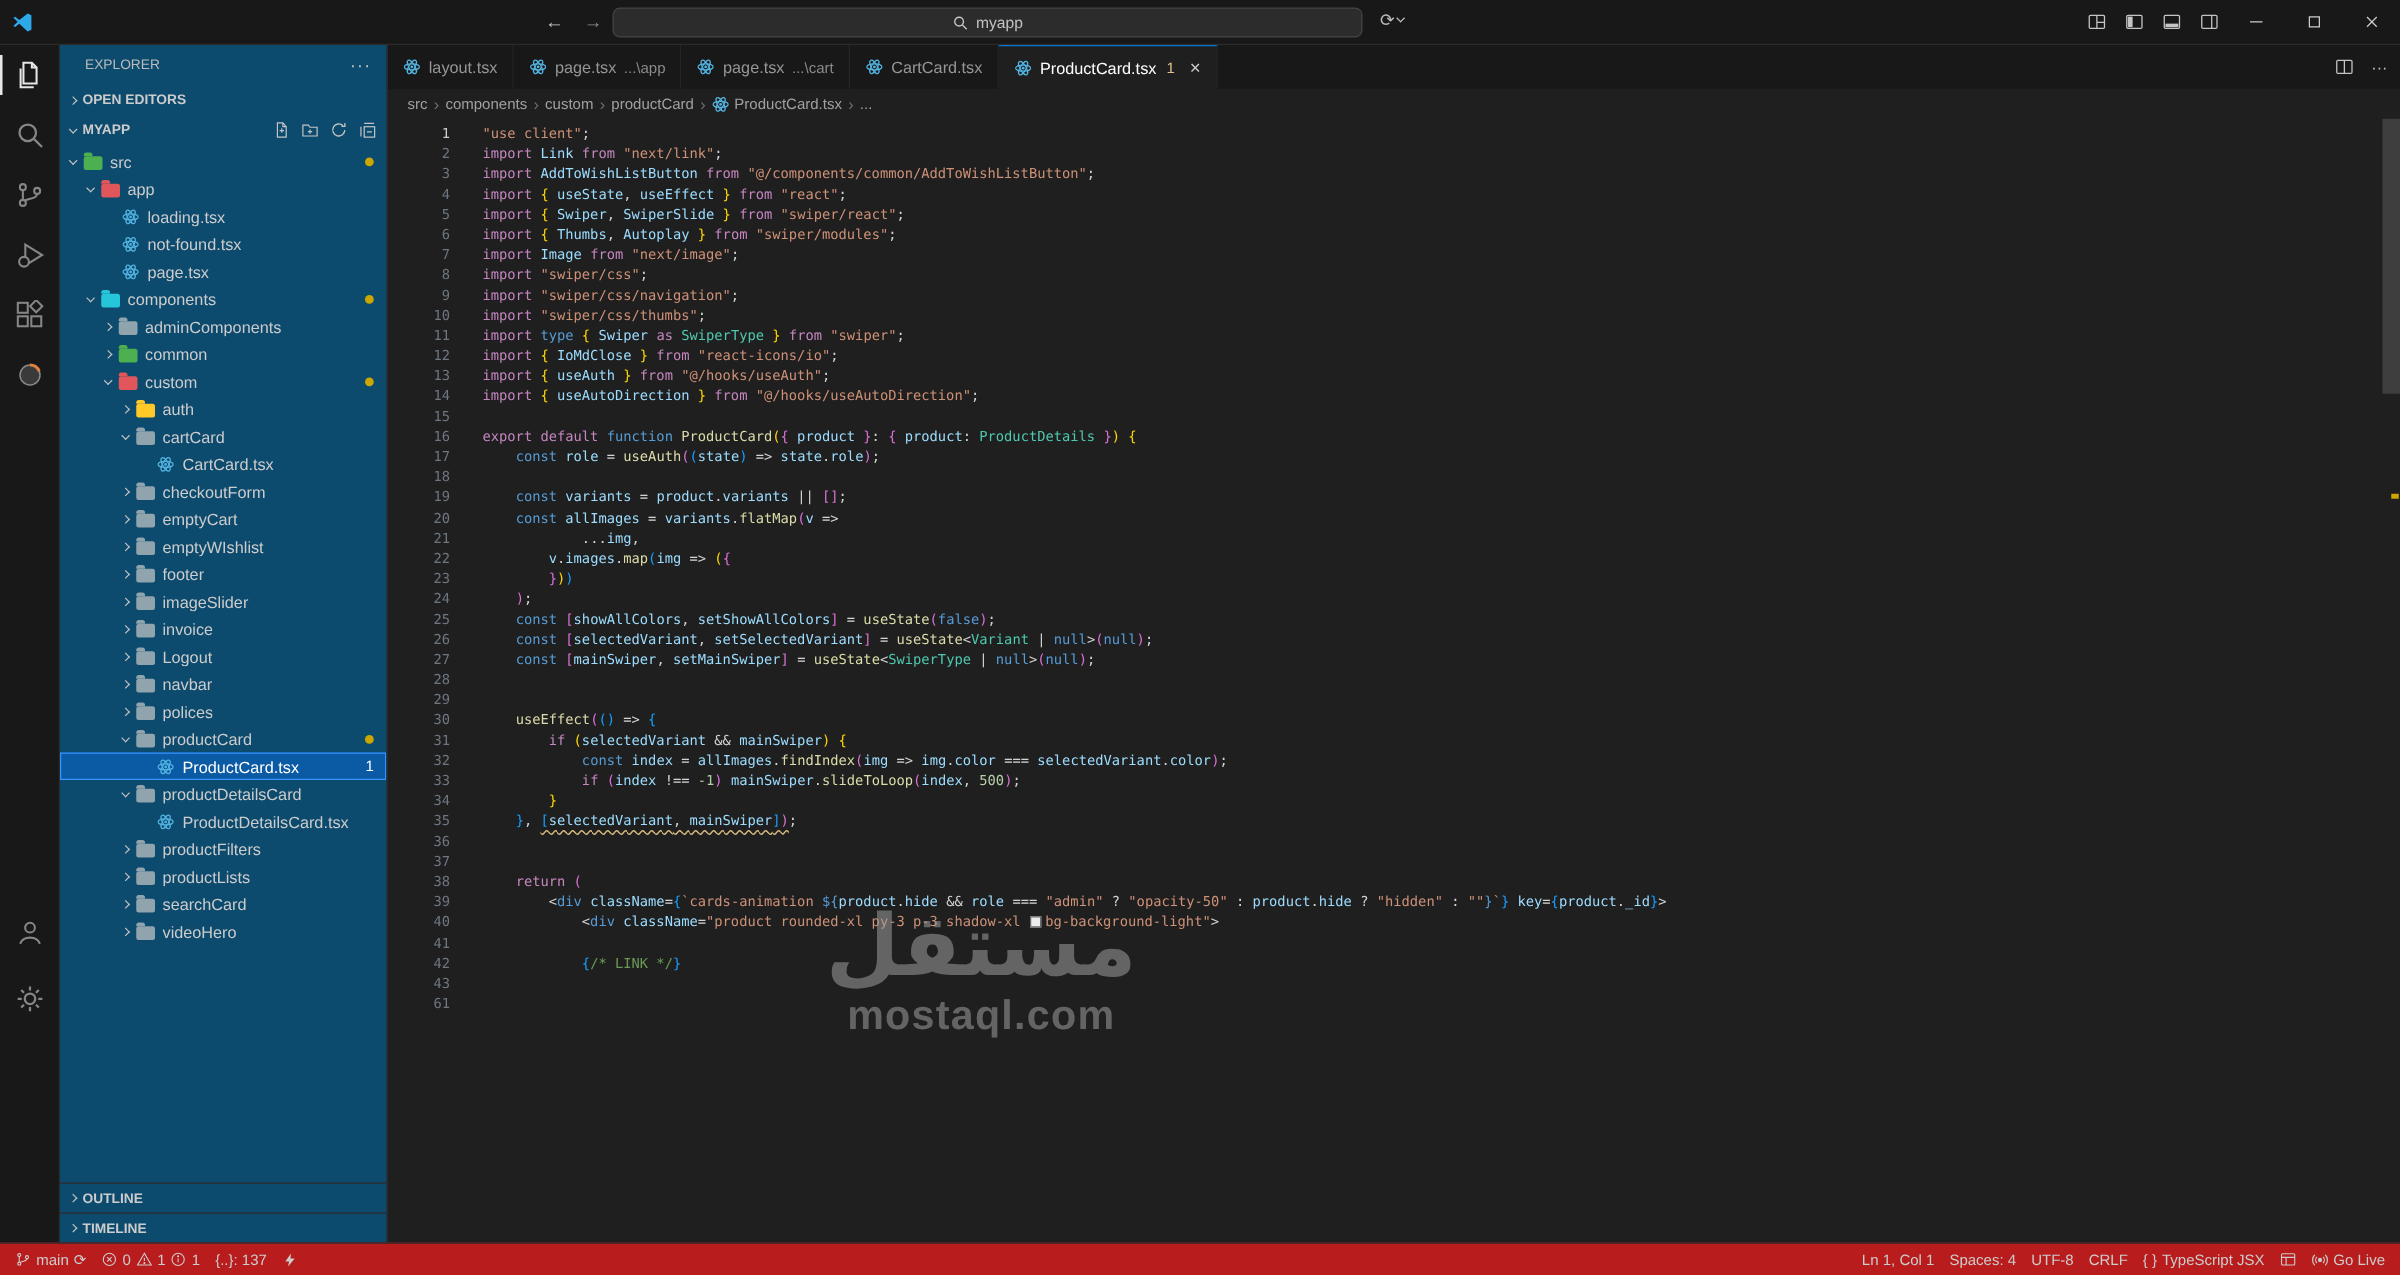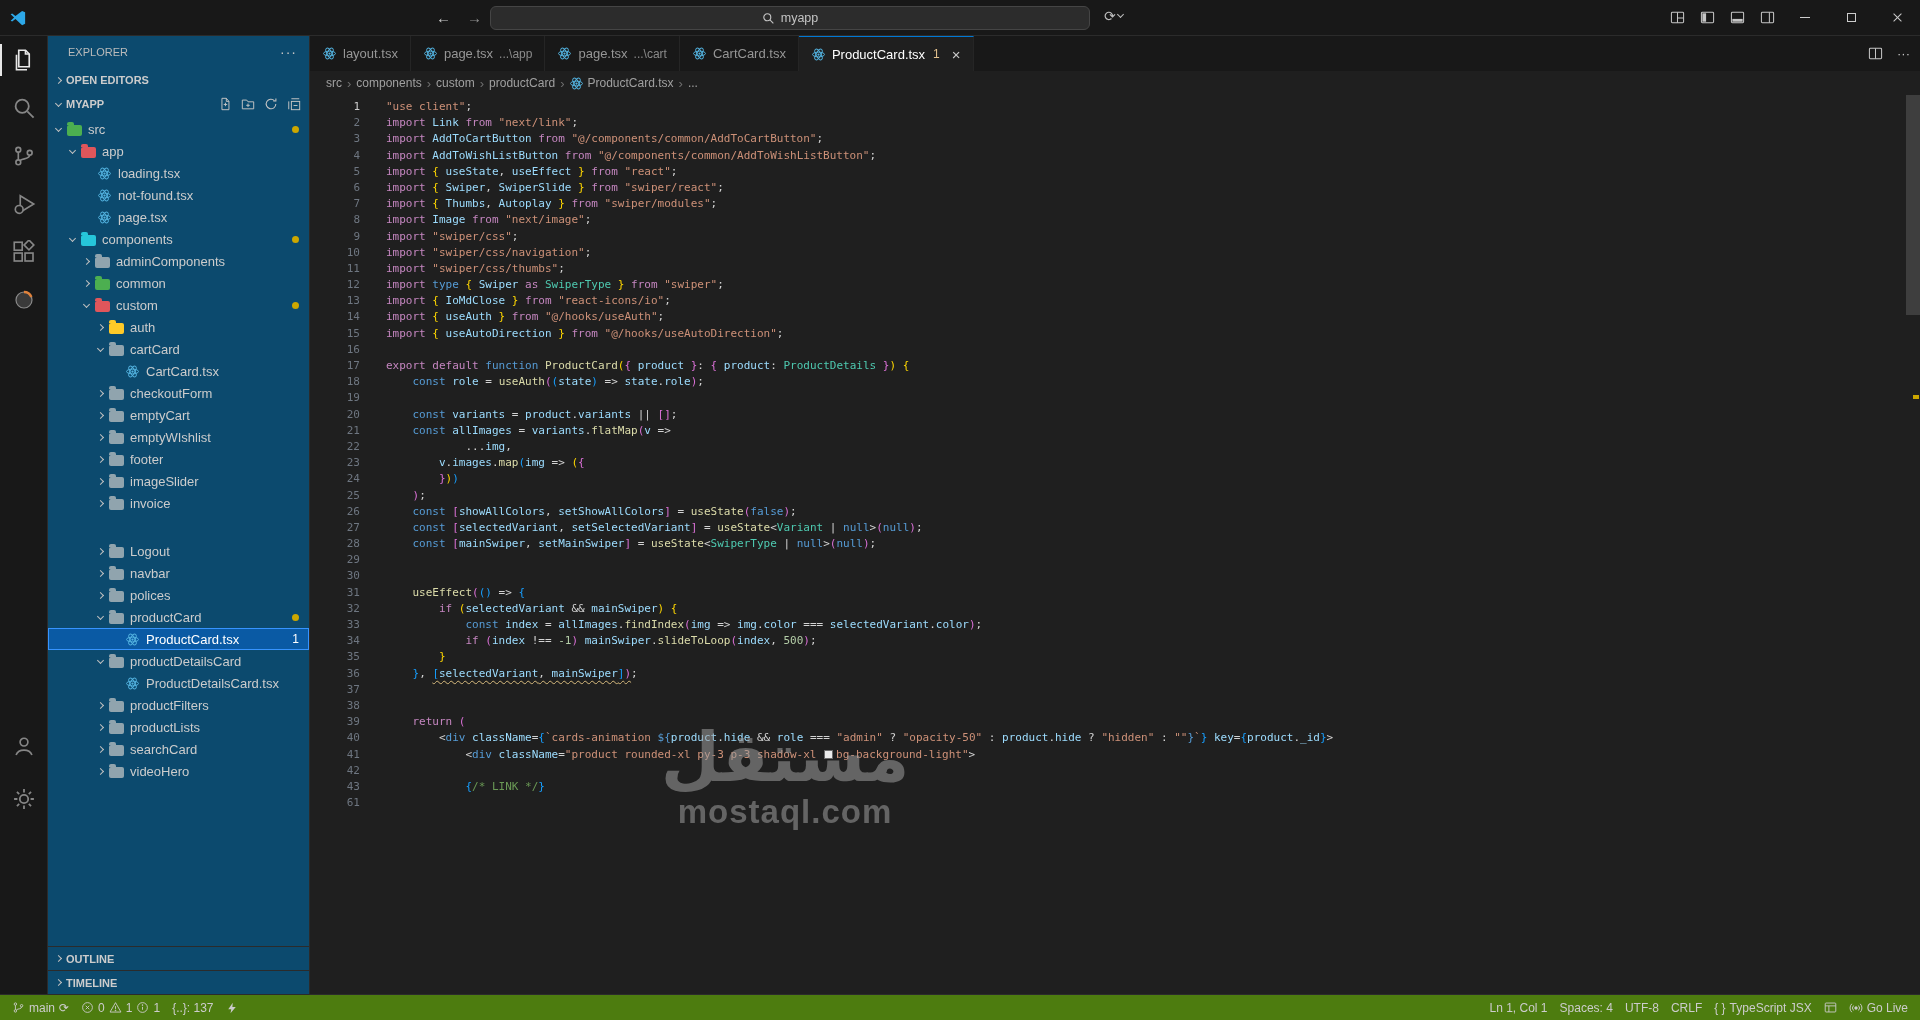--- a/index.html
+++ b/index.html
@@ -100,21 +100,21 @@
   #scroll-thumb { position:absolute; right:0; top:0; width:14px; height:220px; background:rgba(121,121,121,.35); }
   .ruler-warn { position:absolute; right:1px; width:6px; height:4px; background:#cca700; top:300px; }
 
   
   #watermark { position:absolute; left:630px; top:718px; width:310px; text-align:center; z-index:15;
     color:#9e9e9e; opacity:.55; pointer-events:none; font-weight:700; }
   .wm1 { font-size:68px; }
   .wm2 { font-size:33px; letter-spacing:1px; margin-top:-4px; }
 
   
-  #statusbar { position:absolute; bottom:0; left:0; right:0; height:26px; background:#4d7c0f;
+  #statusbar { position:absolute; bottom:0; left:0; right:0; height:26px; background:#b91c1c;
     border-top:1px solid #2b2b2b; display:flex; align-items:center; font-size:12px; color:#cccccc;
     padding:0 6px; z-index:20; }
   .sb-item { display:flex; align-items:center; gap:4px; padding:0 6px; height:100%; }
   .sb-right { margin-left:auto; display:flex; align-items:flex-end; height:100%; }
   .sb-ico { display:flex; align-items:center; }
 </style>
 </head>
 <body>
 
 <div id="titlebar">
@@ -396,21 +396,21 @@
       <div class="tree-row" style="padding-left: 50px;">
         <span class="chev"></span>
         <span class="folder" style="background: rgb(144, 164, 174);"></span>
         <span class="tree-label">imageSlider</span>
       </div>
       <div class="tree-row" style="padding-left: 50px;">
         <span class="chev"></span>
         <span class="folder" style="background: rgb(144, 164, 174);"></span>
         <span class="tree-label">invoice</span>
       </div>
-      <div class="tree-row" style="padding-left: 50px; margin-top: 26px;">
+      <div class="tree-row" style="padding-left: 50px;">
         <span class="chev"></span>
         <span class="folder" style="background: rgb(144, 164, 174);"></span>
         <span class="tree-label">Logout</span>
       </div>
       <div class="tree-row" style="padding-left: 50px;">
         <span class="chev"></span>
         <span class="folder" style="background: rgb(144, 164, 174);"></span>
         <span class="tree-label">navbar</span>
       </div>
       <div class="tree-row" style="padding-left: 50px;">
@@ -648,21 +648,20 @@
         <div class="ln">39</div>
         <div class="ln">40</div>
         <div class="ln">41</div>
         <div class="ln">42</div>
         <div class="ln">43</div>
         <div class="ln">61</div>
       </div>
     <div id="code-area">
         <div class="code-line"><span class="str">"use client"</span><span class="p">;</span></div>
         <div class="code-line"><span class="kw">import </span><span class="var">Link</span><span class="kw"> from </span><span class="str">"next/link"</span><span class="p">;</span></div>
-        <div class="code-line"><span class="kw">import </span><span class="var">AddToCartButton</span><span class="kw"> from </span><span class="str">"@/components/common/AddToCartButton"</span><span class="p">;</span></div>
         <div class="code-line"><span class="kw">import </span><span class="var">AddToWishListButton</span><span class="kw"> from </span><span class="str">"@/components/common/AddToWishListButton"</span><span class="p">;</span></div>
         <div class="code-line"><span class="kw">import </span><span class="b1">{ </span><span class="var">useState</span><span class="p">, </span><span class="var">useEffect</span><span class="b1"> }</span><span class="kw"> from </span><span class="str">"react"</span><span class="p">;</span></div>
         <div class="code-line"><span class="kw">import </span><span class="b1">{ </span><span class="var">Swiper</span><span class="p">, </span><span class="var">SwiperSlide</span><span class="b1"> }</span><span class="kw"> from </span><span class="str">"swiper/react"</span><span class="p">;</span></div>
         <div class="code-line"><span class="kw">import </span><span class="b1">{ </span><span class="var">Thumbs</span><span class="p">, </span><span class="var">Autoplay</span><span class="b1"> }</span><span class="kw"> from </span><span class="str">"swiper/modules"</span><span class="p">;</span></div>
         <div class="code-line"><span class="kw">import </span><span class="var">Image</span><span class="kw"> from </span><span class="str">"next/image"</span><span class="p">;</span></div>
         <div class="code-line"><span class="kw">import </span><span class="str">"swiper/css"</span><span class="p">;</span></div>
         <div class="code-line"><span class="kw">import </span><span class="str">"swiper/css/navigation"</span><span class="p">;</span></div>
         <div class="code-line"><span class="kw">import </span><span class="str">"swiper/css/thumbs"</span><span class="p">;</span></div>
         <div class="code-line"><span class="kw">import </span><span class="kwb">type </span><span class="b1">{ </span><span class="var">Swiper</span><span class="kw"> as </span><span class="type">SwiperType</span><span class="b1"> }</span><span class="kw"> from </span><span class="str">"swiper"</span><span class="p">;</span></div>
         <div class="code-line"><span class="kw">import </span><span class="b1">{ </span><span class="var">IoMdClose</span><span class="b1"> }</span><span class="kw"> from </span><span class="str">"react-icons/io"</span><span class="p">;</span></div>

